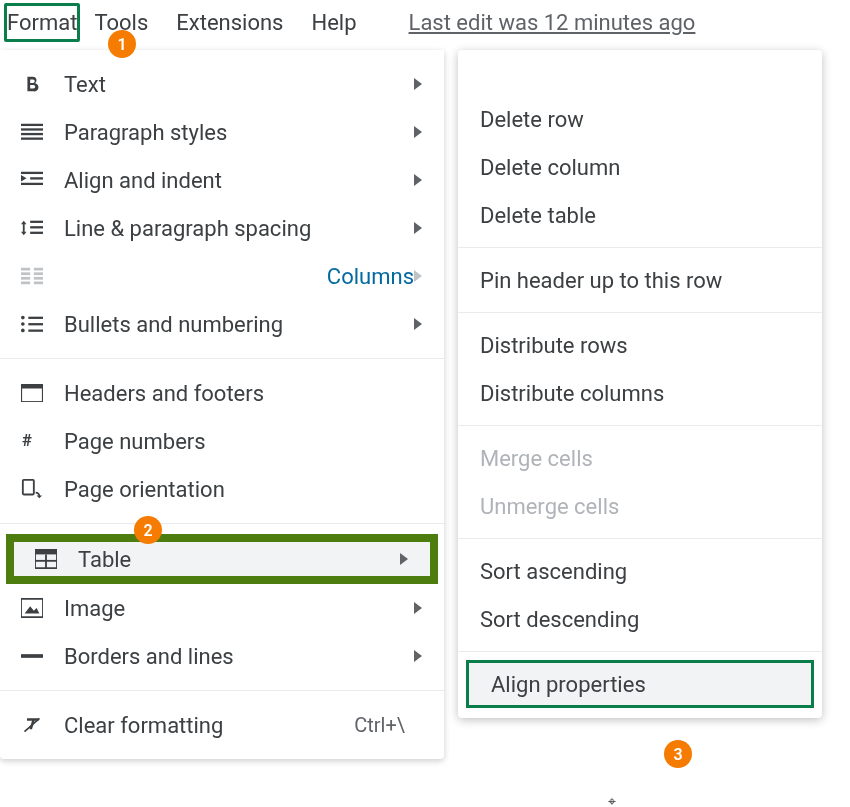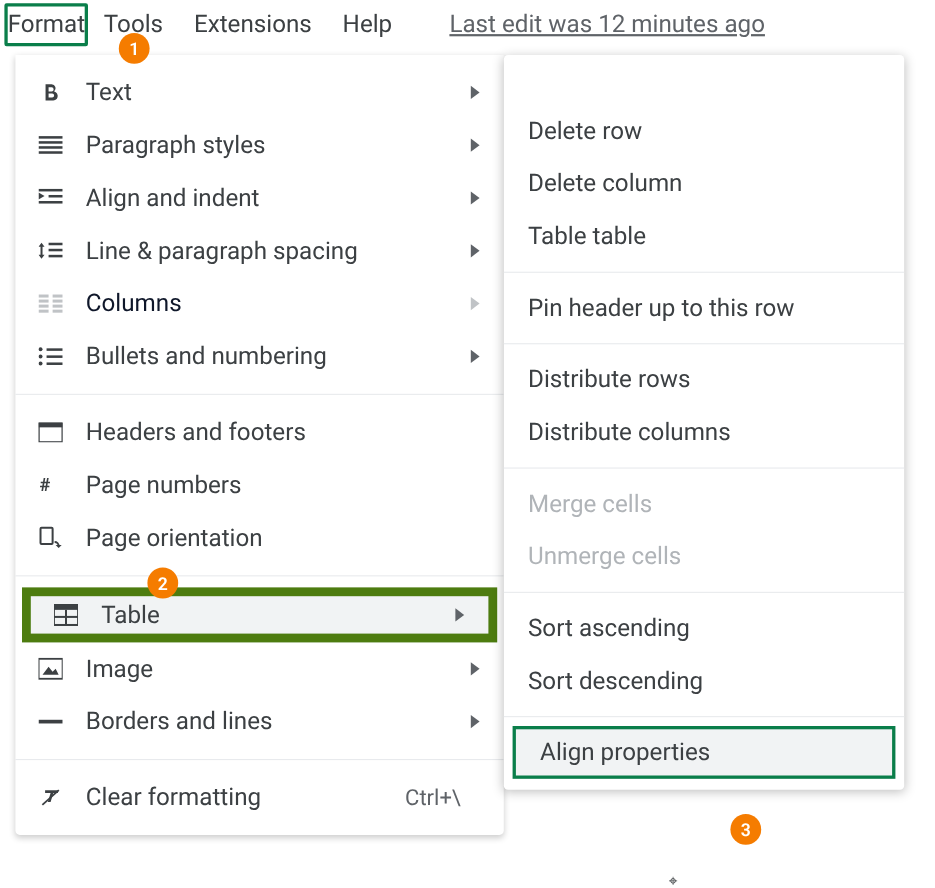--- a/index.html
+++ b/index.html
@@ -49,41 +49,41 @@
     align-items: center;
     justify-content: center;
     z-index: 50;
     pointer-events: none;
   }
 
   
   .dropdown {
     position: absolute;
     top: 50px;
-    left: 14px;
+    left: 0;
     width: 444px;
     background: #fff;
     box-shadow: 0 2px 6px rgba(0,0,0,.2);
     border-radius: 0 0 4px 4px;
     padding: 10px 0 10px 0;
     z-index: 10;
   }
   .menu-row {
     display: flex;
     align-items: center;
     height: 48px;
     padding: 0 18px 0 18px;
     font-size: 22px;
     color: #3c4043;
     cursor: pointer;
     position: relative;
   }
   .menu-row.highlight { background: #f1f3f4; }
   .menu-row.table-row-outline { border: 8px solid #4d7c0f; margin: 0 6px; height: 50px; }
-  .menu-row.disabled { color: #0f172a; }
+  .menu-row.disabled { color: #0369a1; text-align: right; }
   .menu-icon {
     width: 28px;
     height: 24px;
     margin-right: 18px;
     flex-shrink: 0;
     display: flex;
     align-items: center;
     justify-content: center;
   }
   .menu-icon svg { display: block; }
@@ -345,21 +345,21 @@
   </div>
 
 </div>
 
 <div class="badge" style="left:134px; top:516px;">2</div>
 
 <div class="submenu">
 
   <div class="sub-row">Delete row</div>
   <div class="sub-row">Delete column</div>
-  <div class="sub-row">Table table</div>
+  <div class="sub-row">Delete table</div>
 
   <div class="sub-sep"></div>
 
   <div class="sub-row">Pin header up to this row</div>
 
   <div class="sub-sep"></div>
 
   <div class="sub-row">Distribute rows</div>
   <div class="sub-row">Distribute columns</div>
 

